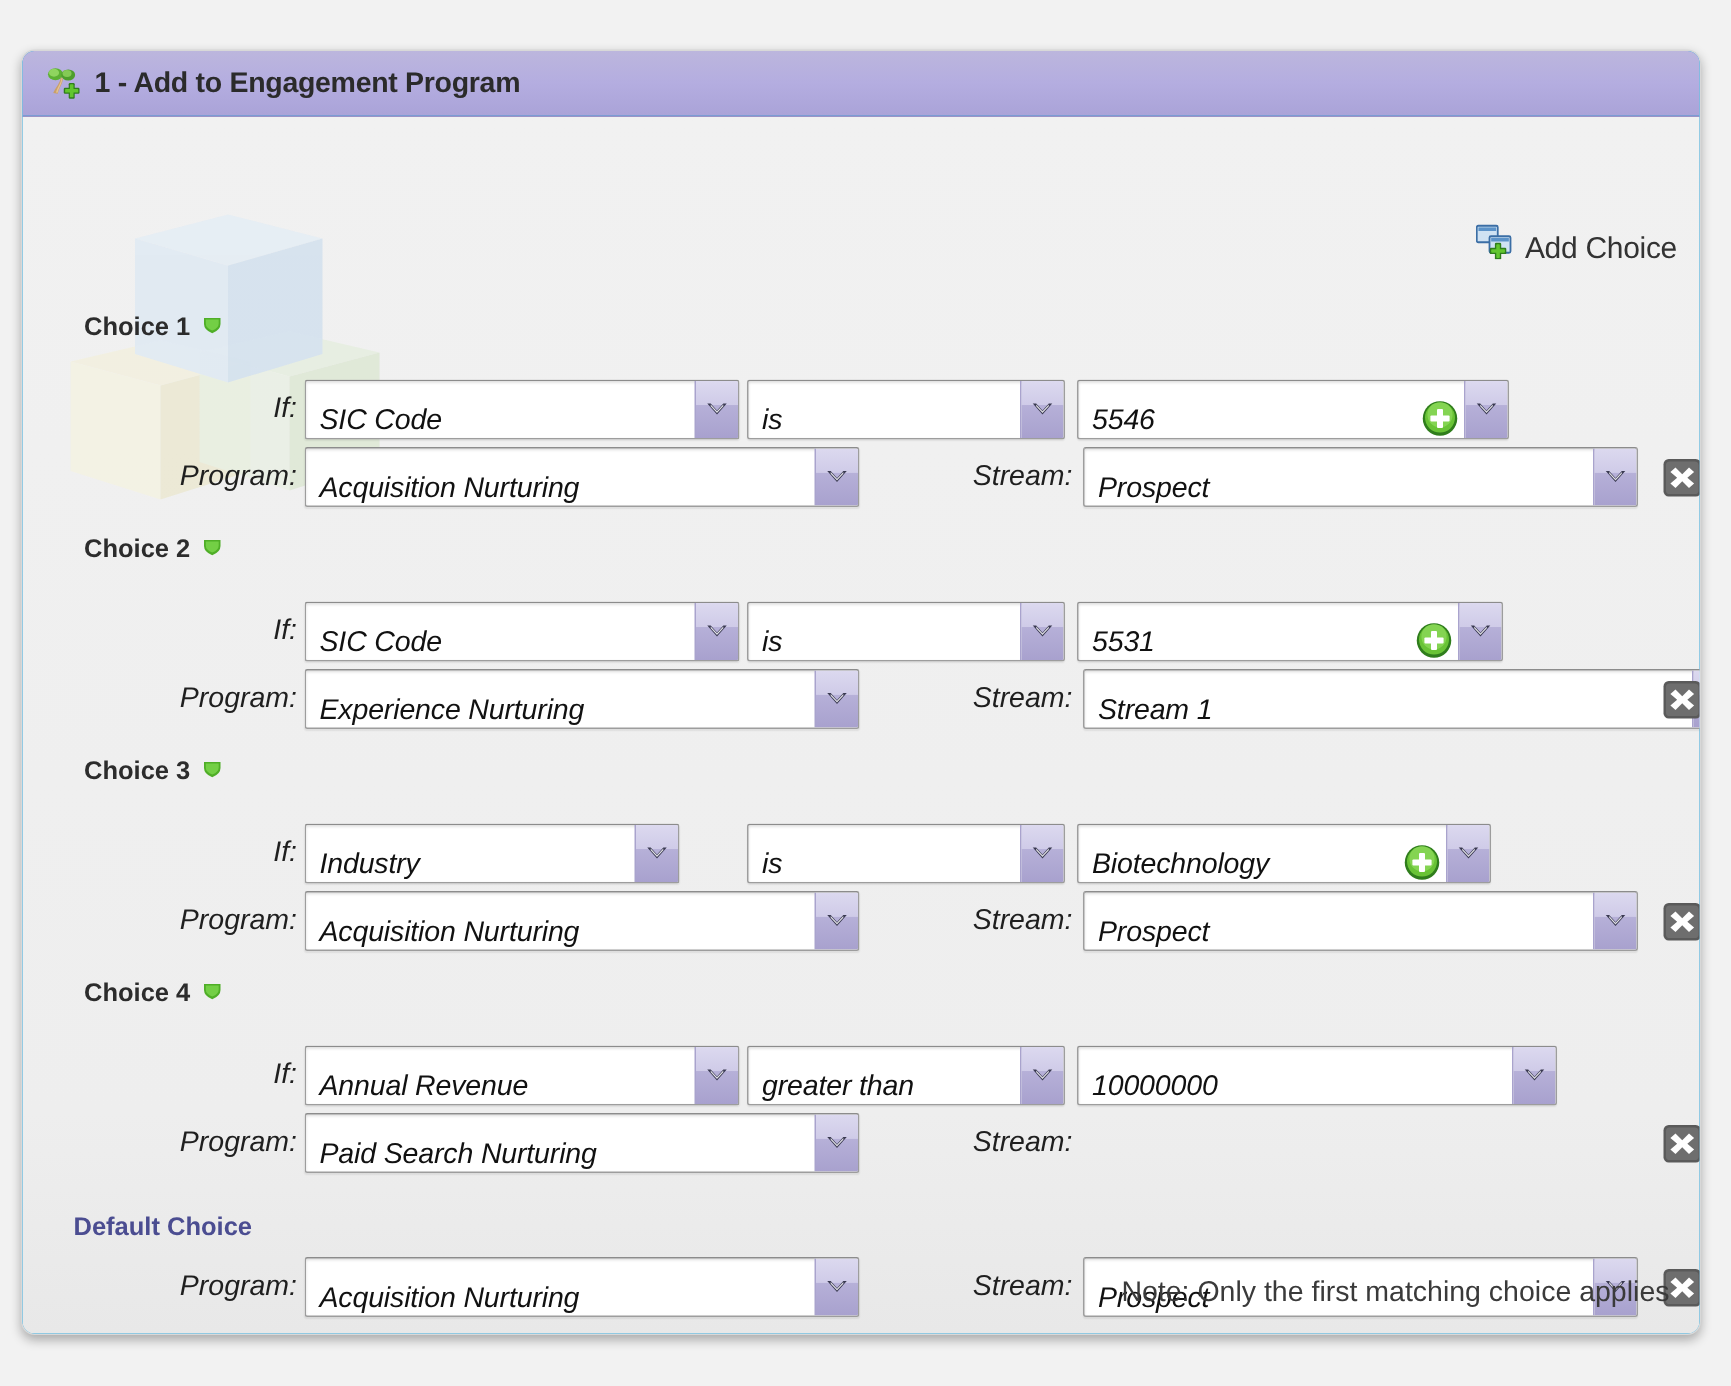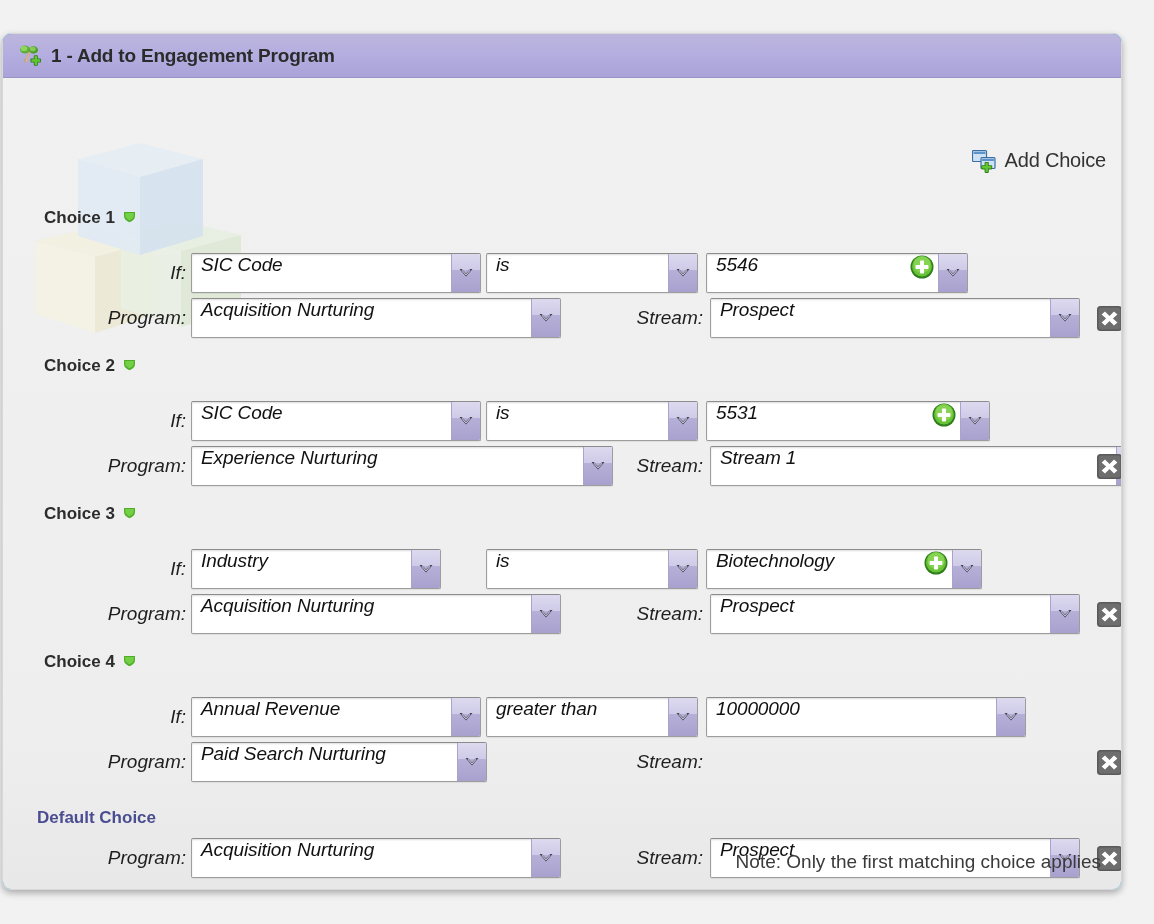--- a/index.html
+++ b/index.html
@@ -10,21 +10,21 @@
     width: 1154px;
     height: 924px;
     background: #f2f2f2;
     font-family: "Liberation Sans", sans-serif;
     overflow: hidden;
   }
 
   
   #panel {
     position: absolute;
-    left: 2px;
+    left: 14px;
     top: 33px;
     width: 1118px;
     height: 855px;
     background: #0ea5e9;
     border-radius: 9px;
     box-shadow: 0 3px 7px rgba(0,0,0,0.30);
     overflow: hidden;
     border: 1px solid #d8d8d8;
   }
 
@@ -67,21 +67,21 @@
     pointer-events: none;
     opacity: 0.75;
   }
 
   
   #add-choice {
     position: absolute;
     right: 15px;
     top: 71px;
     display: flex;
-    align-items: flex-start;
+    align-items: flex-end;
     cursor: pointer;
   }
   #add-choice .lbl {
     font-size: 20px;
     color: #333;
     margin-left: 7px;
     letter-spacing: -0.2px;
   }
 
   
@@ -124,21 +124,21 @@
     position: absolute;
     top: 0;
     height: 40px;
     box-sizing: border-box;
     background: #ffffff;
     border: 1px solid #9d9d9d;
     border-top-color: #8c8c8c;
     border-radius: 2px;
     box-shadow: inset 0 1px 2px rgba(0,0,0,0.14), 0 1px 1px rgba(0,0,0,0.07);
     display: flex;
-    align-items: flex-start;
+    align-items: flex-end;
     cursor: pointer;
     overflow: hidden;
   }
   .sel .txt {
     flex: 1;
     padding-left: 9px;
     font-size: 19px;
     color: #111;
     white-space: nowrap;
     overflow: hidden;
@@ -273,21 +273,21 @@
             </div>
             <div class="sel" style="left:483px;width:212px">
               <span class="txt">is</span>
               <span class="arrow">
                 <svg width="16" height="11" viewBox="0 0 16 11">
                   <path d="M1.5 1 L8 8.4 L14.5 1 L12.2 1 L8 5.6 L3.8 1 Z" fill="#3a3a52"></path>
                   <path d="M3.8 1.6 L8 6.2 L12.2 1.6 L12.2 2.8 L8 7.4 L3.8 2.8 Z" fill="#fdfdff" opacity="0.85"></path>
                 </svg>
               </span>
             </div>
-            <div class="sel" style="left:703px;width:262px">
+            <div class="sel" style="left:703px;width:288px">
               <span class="txt">5546</span>
               <span class="plusbtn"><svg width="26" height="26" viewBox="0 0 26 26">
                   <circle cx="13" cy="13" r="11.5" fill="#2f7d1c"></circle>
                   <circle cx="13" cy="12.4" r="10" fill="#69c336"></circle>
                   <circle cx="13" cy="10.5" r="8.4" fill="#8ed95c" opacity="0.75"></circle>
                   <rect x="6.6" y="11" width="12.8" height="4" rx="0.7" fill="#ffffff"></rect>
                   <rect x="11" y="6.6" width="4" height="12.8" rx="0.7" fill="#ffffff"></rect>
                 </svg></span>
               <span class="arrow">
                 <svg width="16" height="11" viewBox="0 0 16 11">
@@ -365,21 +365,21 @@
               <span class="arrow">
                 <svg width="16" height="11" viewBox="0 0 16 11">
                   <path d="M1.5 1 L8 8.4 L14.5 1 L12.2 1 L8 5.6 L3.8 1 Z" fill="#3a3a52"></path>
                   <path d="M3.8 1.6 L8 6.2 L12.2 1.6 L12.2 2.8 L8 7.4 L3.8 2.8 Z" fill="#fdfdff" opacity="0.85"></path>
                 </svg>
               </span>
             </div>
           </div>
           <div class="row" style="top:368px">
             <div class="fieldlabel" style="left:0;width:183px">Program:</div>
-            <div class="sel" style="left:188px;width:422px">
+            <div class="sel" style="left:188px;width:370px">
               <span class="txt">Experience Nurturing</span>
               <span class="arrow">
                 <svg width="16" height="11" viewBox="0 0 16 11">
                   <path d="M1.5 1 L8 8.4 L14.5 1 L12.2 1 L8 5.6 L3.8 1 Z" fill="#3a3a52"></path>
                   <path d="M3.8 1.6 L8 6.2 L12.2 1.6 L12.2 2.8 L8 7.4 L3.8 2.8 Z" fill="#fdfdff" opacity="0.85"></path>
                 </svg>
               </span>
             </div>
             <div class="fieldlabel" style="left:0;width:700px">Stream:</div>
             <div class="sel" style="left:707px;width:436px">
@@ -504,21 +504,21 @@
               <span class="arrow">
                 <svg width="16" height="11" viewBox="0 0 16 11">
                   <path d="M1.5 1 L8 8.4 L14.5 1 L12.2 1 L8 5.6 L3.8 1 Z" fill="#3a3a52"></path>
                   <path d="M3.8 1.6 L8 6.2 L12.2 1.6 L12.2 2.8 L8 7.4 L3.8 2.8 Z" fill="#fdfdff" opacity="0.85"></path>
                 </svg>
               </span>
             </div>
           </div>
           <div class="row" style="top:664px">
             <div class="fieldlabel" style="left:0;width:183px">Program:</div>
-            <div class="sel" style="left:188px;width:296px">
+            <div class="sel" style="left:188px;width:370px">
               <span class="txt">Paid Search Nurturing</span>
               <span class="arrow">
                 <svg width="16" height="11" viewBox="0 0 16 11">
                   <path d="M1.5 1 L8 8.4 L14.5 1 L12.2 1 L8 5.6 L3.8 1 Z" fill="#3a3a52"></path>
                   <path d="M3.8 1.6 L8 6.2 L12.2 1.6 L12.2 2.8 L8 7.4 L3.8 2.8 Z" fill="#fdfdff" opacity="0.85"></path>
                 </svg>
               </span>
             </div>
             <div class="fieldlabel" style="left:0;width:700px">Stream:</div>
             <span class="delbtn" style="left:1093px;top:7px"><svg width="27" height="27" viewBox="0 0 27 27">

